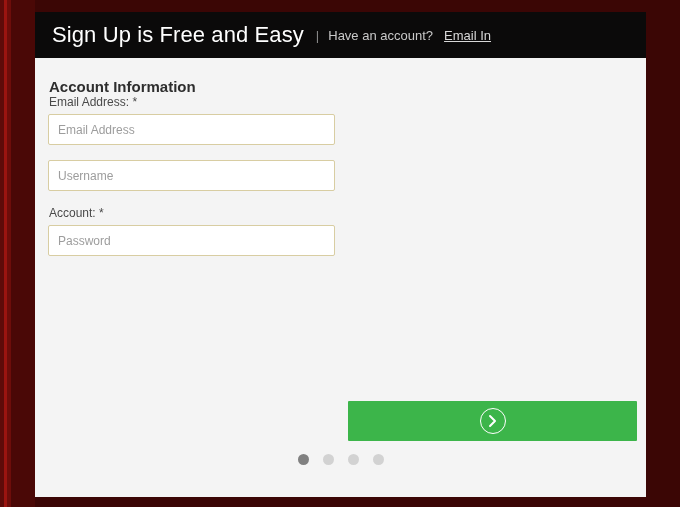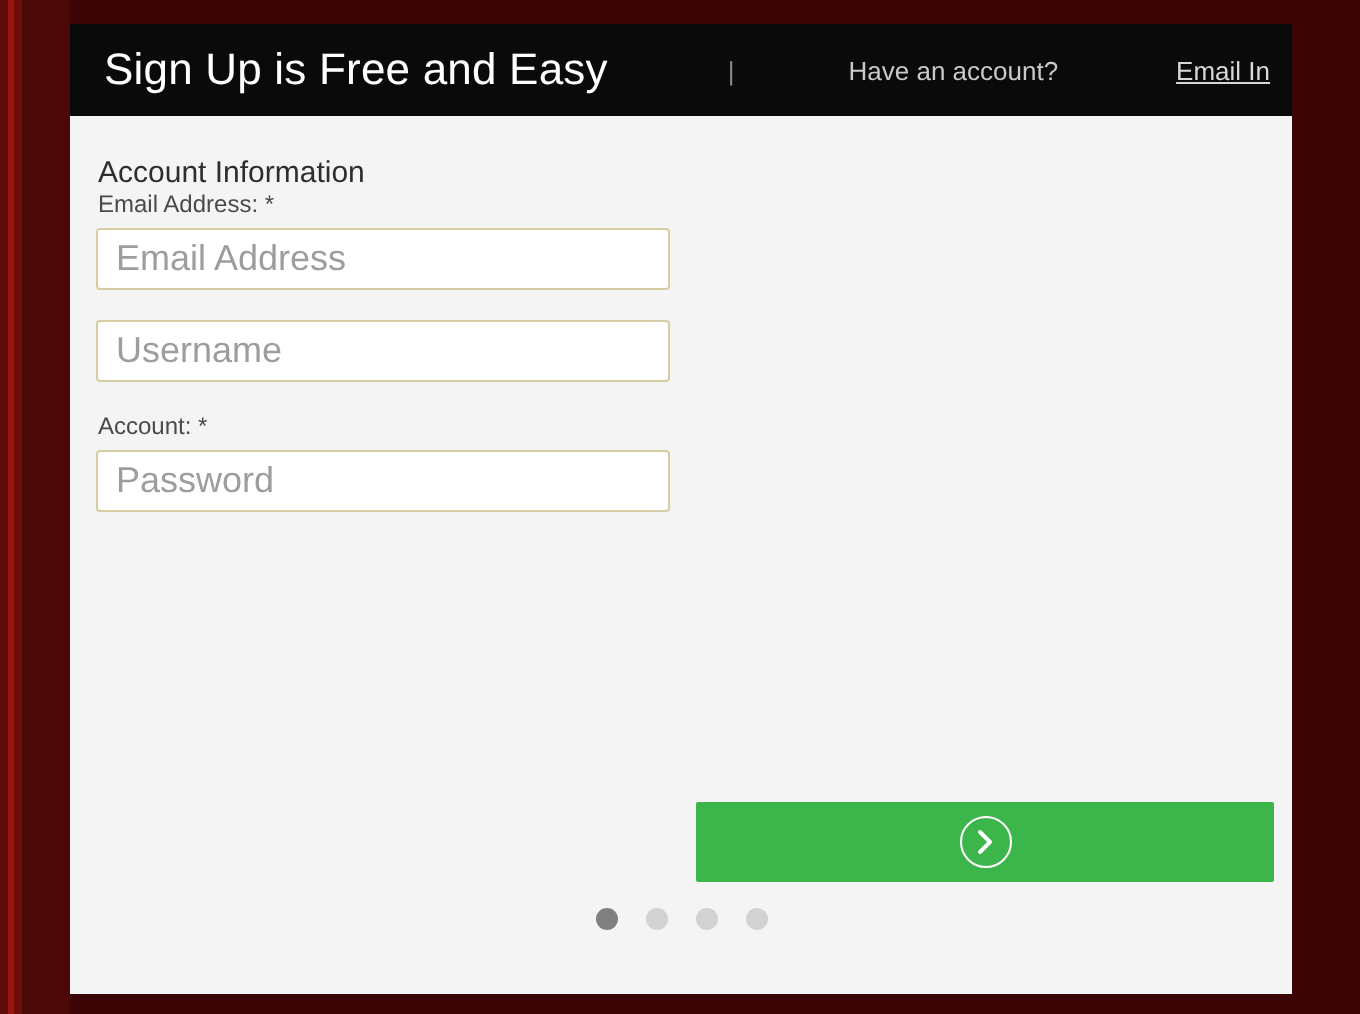--- a/index.html
+++ b/index.html
@@ -38,21 +38,20 @@
   }
 
   
   .card-header {
     height: 46px;
     background: #0b0a0a;
     display: flex;
     align-items: center;
     padding: 0 0 0 17px;
     box-sizing: border-box;
-    gap: 48px;
   }
   .header-title {
     color: #ffffff;
     font-size: 22px;
     font-weight: normal;
     letter-spacing: 0.1px;
     white-space: nowrap;
   }
   .header-divider {
     color: #8a8a8a;
@@ -75,21 +74,21 @@
 
   
   .card-body {
     position: relative;
     height: 439px;
     padding: 16px 16px 0 13px;
     box-sizing: border-box;
   }
   .section-title {
     font-size: 15px;
-    font-weight: normal;
+    font-weight: bold;
     color: #2e2e2e;
     margin: 4px 0 0 0;
     padding-left: 1px;
   }
 
   .form-grid {
     display: flex;
     flex-wrap: wrap;
   }
   .field {
@@ -108,21 +107,21 @@
   .field-input {
     display: block;
     width: 287px;
     height: 31px;
     background: #ffffff;
     border: 1px solid #d8cda2;
     border-radius: 2px;
     box-sizing: border-box;
     padding: 0 9px;
     font-family: "Liberation Sans", sans-serif;
-    font-size: 18px;
+    font-size: 12px;
     color: #333333;
     outline: none;
   }
   .field-input::placeholder {
     color: #9d9d9d;
     opacity: 1;
   }
 
   
   .next-button {

